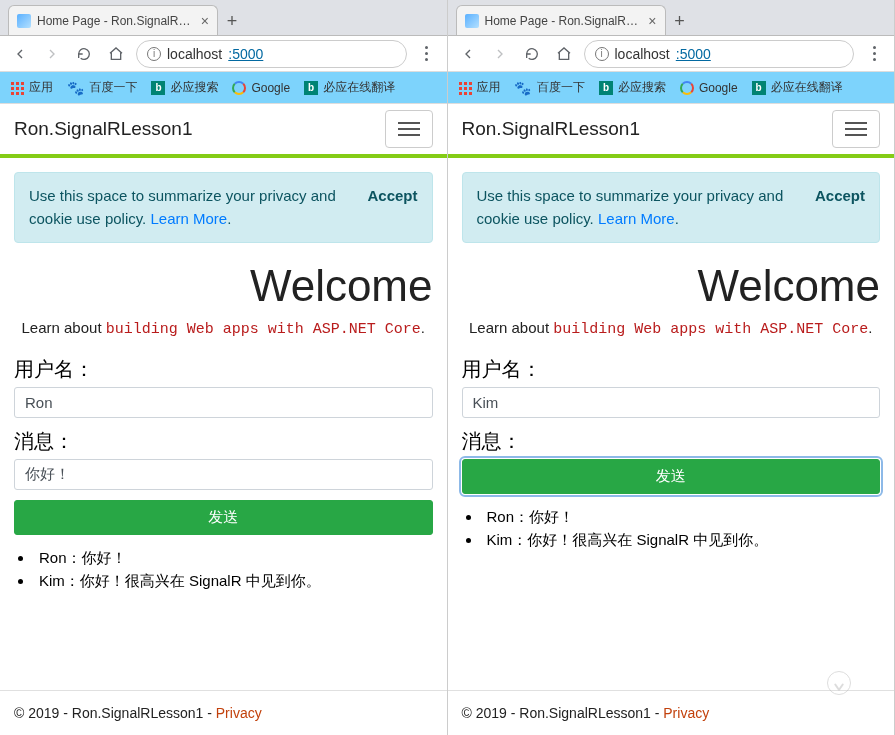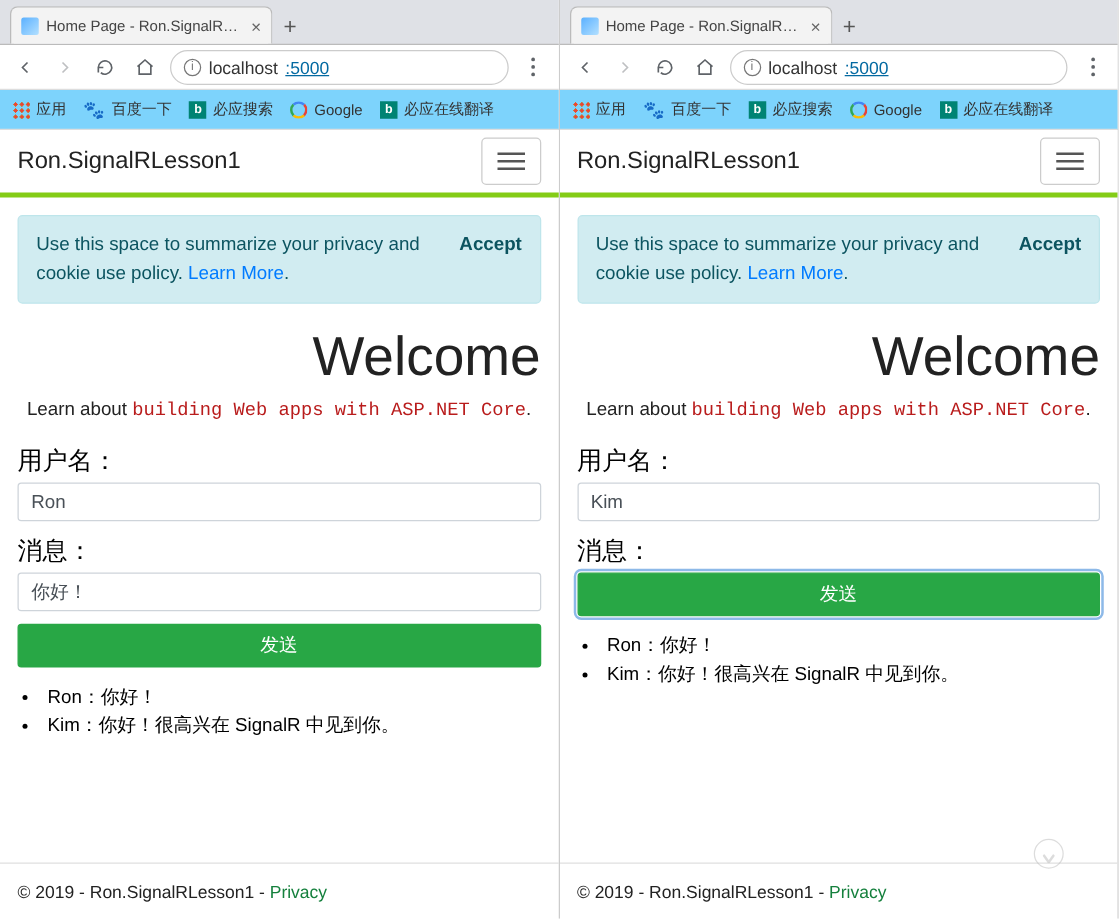--- a/index.html
+++ b/index.html
@@ -205,21 +205,21 @@
   .send-btn.focused { outline: 2px solid #8db9e8; outline-offset: 1px; }
   .messages { list-style: disc; padding-left: 4px; margin-left: 0; font-size: 15px; }
   .messages li { margin-bottom: 4px; list-style-position: inside; text-indent: -16px; padding-left: 16px; }
 
   .footer {
     border-top: 1px solid #e0e0e0;
     padding: 14px;
     font-size: 14px;
     color: #222;
   }
-  .footer a { color: #15803d; text-decoration: none; }
+  .footer a { color: #c2410c; text-decoration: none; }
 
   .watermark {
     position: absolute;
     right: 40px;
     bottom: 40px;
     font-size: 22px;
     color: #999;
     opacity: 0.5;
     font-style: italic;
     font-family: serif;

